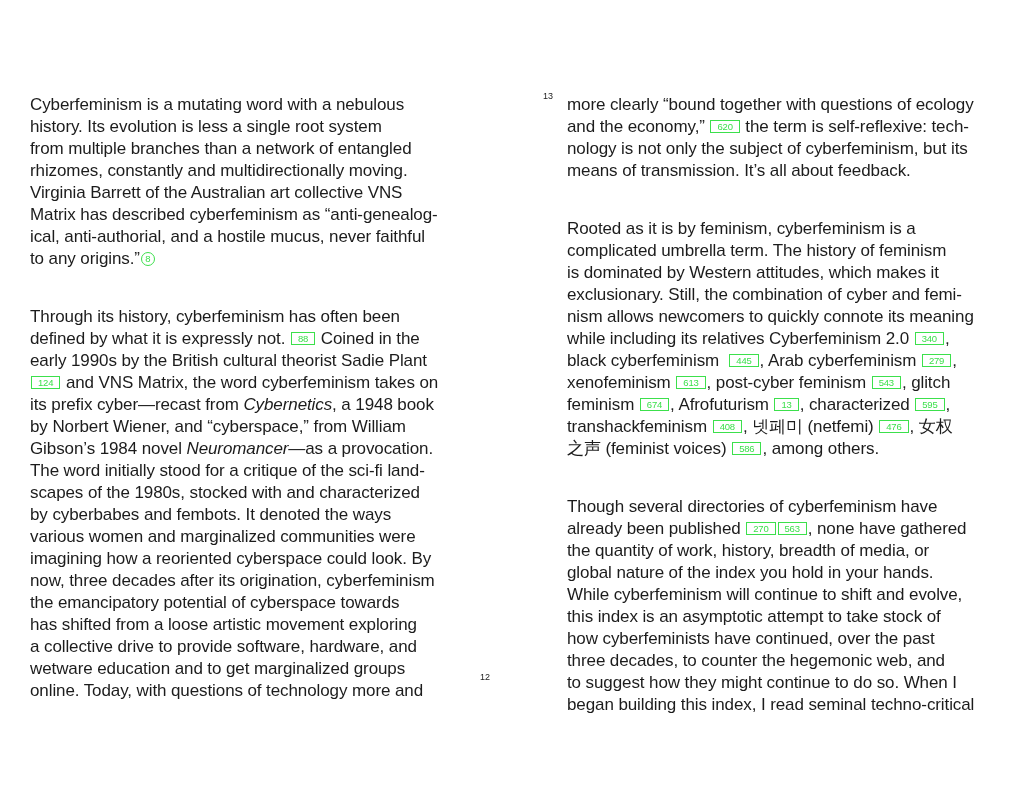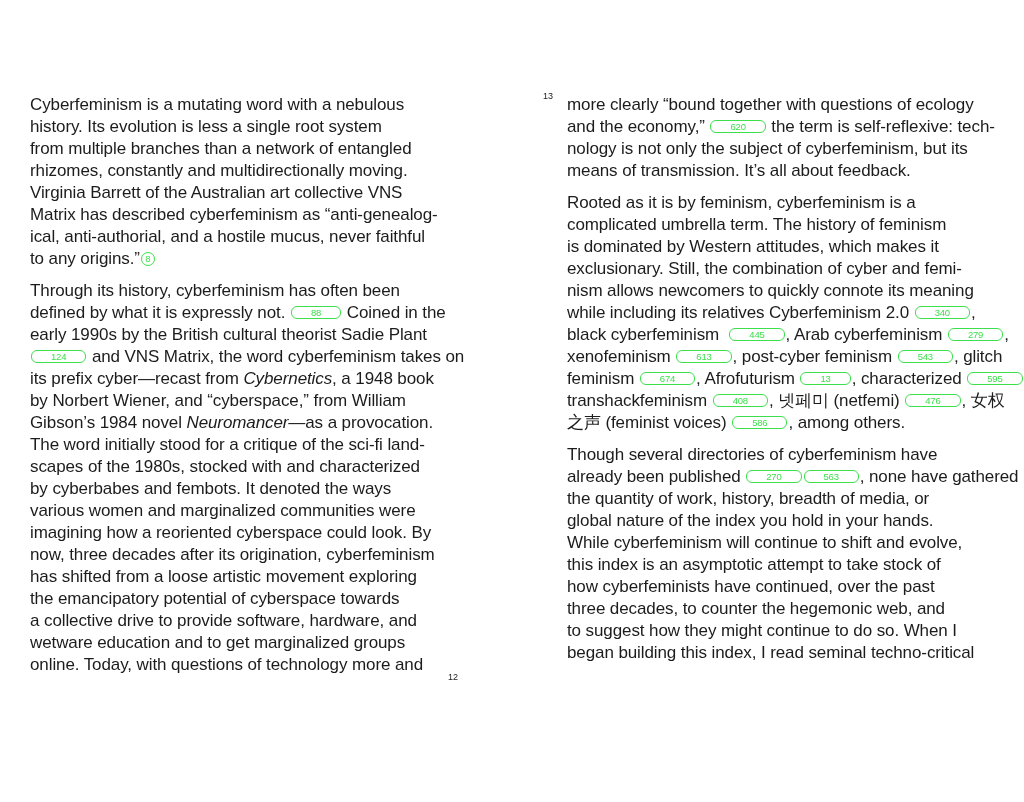--- a/index.html
+++ b/index.html
@@ -17,56 +17,56 @@
     top: 94px;
     width: 452px;
     font-size: 17px;
     line-height: 22px;
     letter-spacing: -0.1px;
   }
   .col-left  { left: 30px;  }
   .col-right { left: 567px; }
 
   .paragraph { margin: 0; }
-  .paragraph + .paragraph { margin-top: 10px; }
+  .paragraph + .paragraph { margin-top: 36px; }
 
   .line { white-space: pre; height: 22px; }
 
   em { font-style: italic; }
 
   .badge {
     display: inline-block;
     border: 1.5px solid var(--accent, #3ce04c);
     color: var(--accent, #3ce04c);
     background: #ffffff;
-    border-radius: 6px;
+    border-radius: 0;
     font-size: 9.5px;
     font-weight: 400;
     line-height: 11px;
-    padding: 0 19px;
+    padding: 0 6px;
     letter-spacing: -0.2px;
     vertical-align: 2px;
     margin: 0 1px;
     white-space: nowrap;
     text-align: center;
   }
   .badge.circle {
     width: 14px; height: 14px;
     border-radius: 50%;
     padding: 0;
     line-height: 11px;
   }
 
   .folio {
     position: absolute;
     font-size: 9px;
     line-height: 11px;
     color: var(--ink, #1c1c1c);
   }
-  .folio-left  { left: 448px; top: 672px; }
+  .folio-left  { left: 480px; top: 672px; }
   .folio-right { left: 543px; top: 91px;  }
 </style>
 </head>
 <body style="background: rgb(255, 255, 255);">
 
 <div class="spread">
 
   <div class="text-column col-left">
       <div class="paragraph">
         <div class="line"><span>Cyberfeminism is a mutating word with a nebulous</span></div>
@@ -85,22 +85,22 @@
         <div class="line"><span class="badge">124</span><span> and VNS Matrix, the word cyberfeminism takes on</span></div>
         <div class="line"><span>its prefix cyber—recast from </span><em>Cybernetics</em><span>, a 1948 book</span></div>
         <div class="line"><span>by Norbert Wiener, and “cyberspace,” from William</span></div>
         <div class="line"><span>Gibson’s 1984 novel </span><em>Neuromancer</em><span>—as a provocation.</span></div>
         <div class="line"><span>The word initially stood for a critique of the sci-fi land-</span></div>
         <div class="line"><span>scapes of the 1980s, stocked with and characterized</span></div>
         <div class="line"><span>by cyberbabes and fembots. It denoted the ways</span></div>
         <div class="line"><span>various women and marginalized communities were</span></div>
         <div class="line"><span>imagining how a reoriented cyberspace could look. By</span></div>
         <div class="line"><span>now, three decades after its origination, cyberfeminism</span></div>
+        <div class="line"><span>the emancipatory potential of cyberspace towards</span></div>
         <div class="line"><span>has shifted from a loose artistic movement exploring</span></div>
-        <div class="line"><span>the emancipatory potential of cyberspace towards</span></div>
         <div class="line"><span>a collective drive to provide software, hardware, and</span></div>
         <div class="line"><span>wetware education and to get marginalized groups</span></div>
         <div class="line"><span>online. Today, with questions of technology more and</span></div>
       </div>
     </div>
 
   <span class="folio folio-left">12</span>
 
   <span class="folio folio-right">13</span>
 

